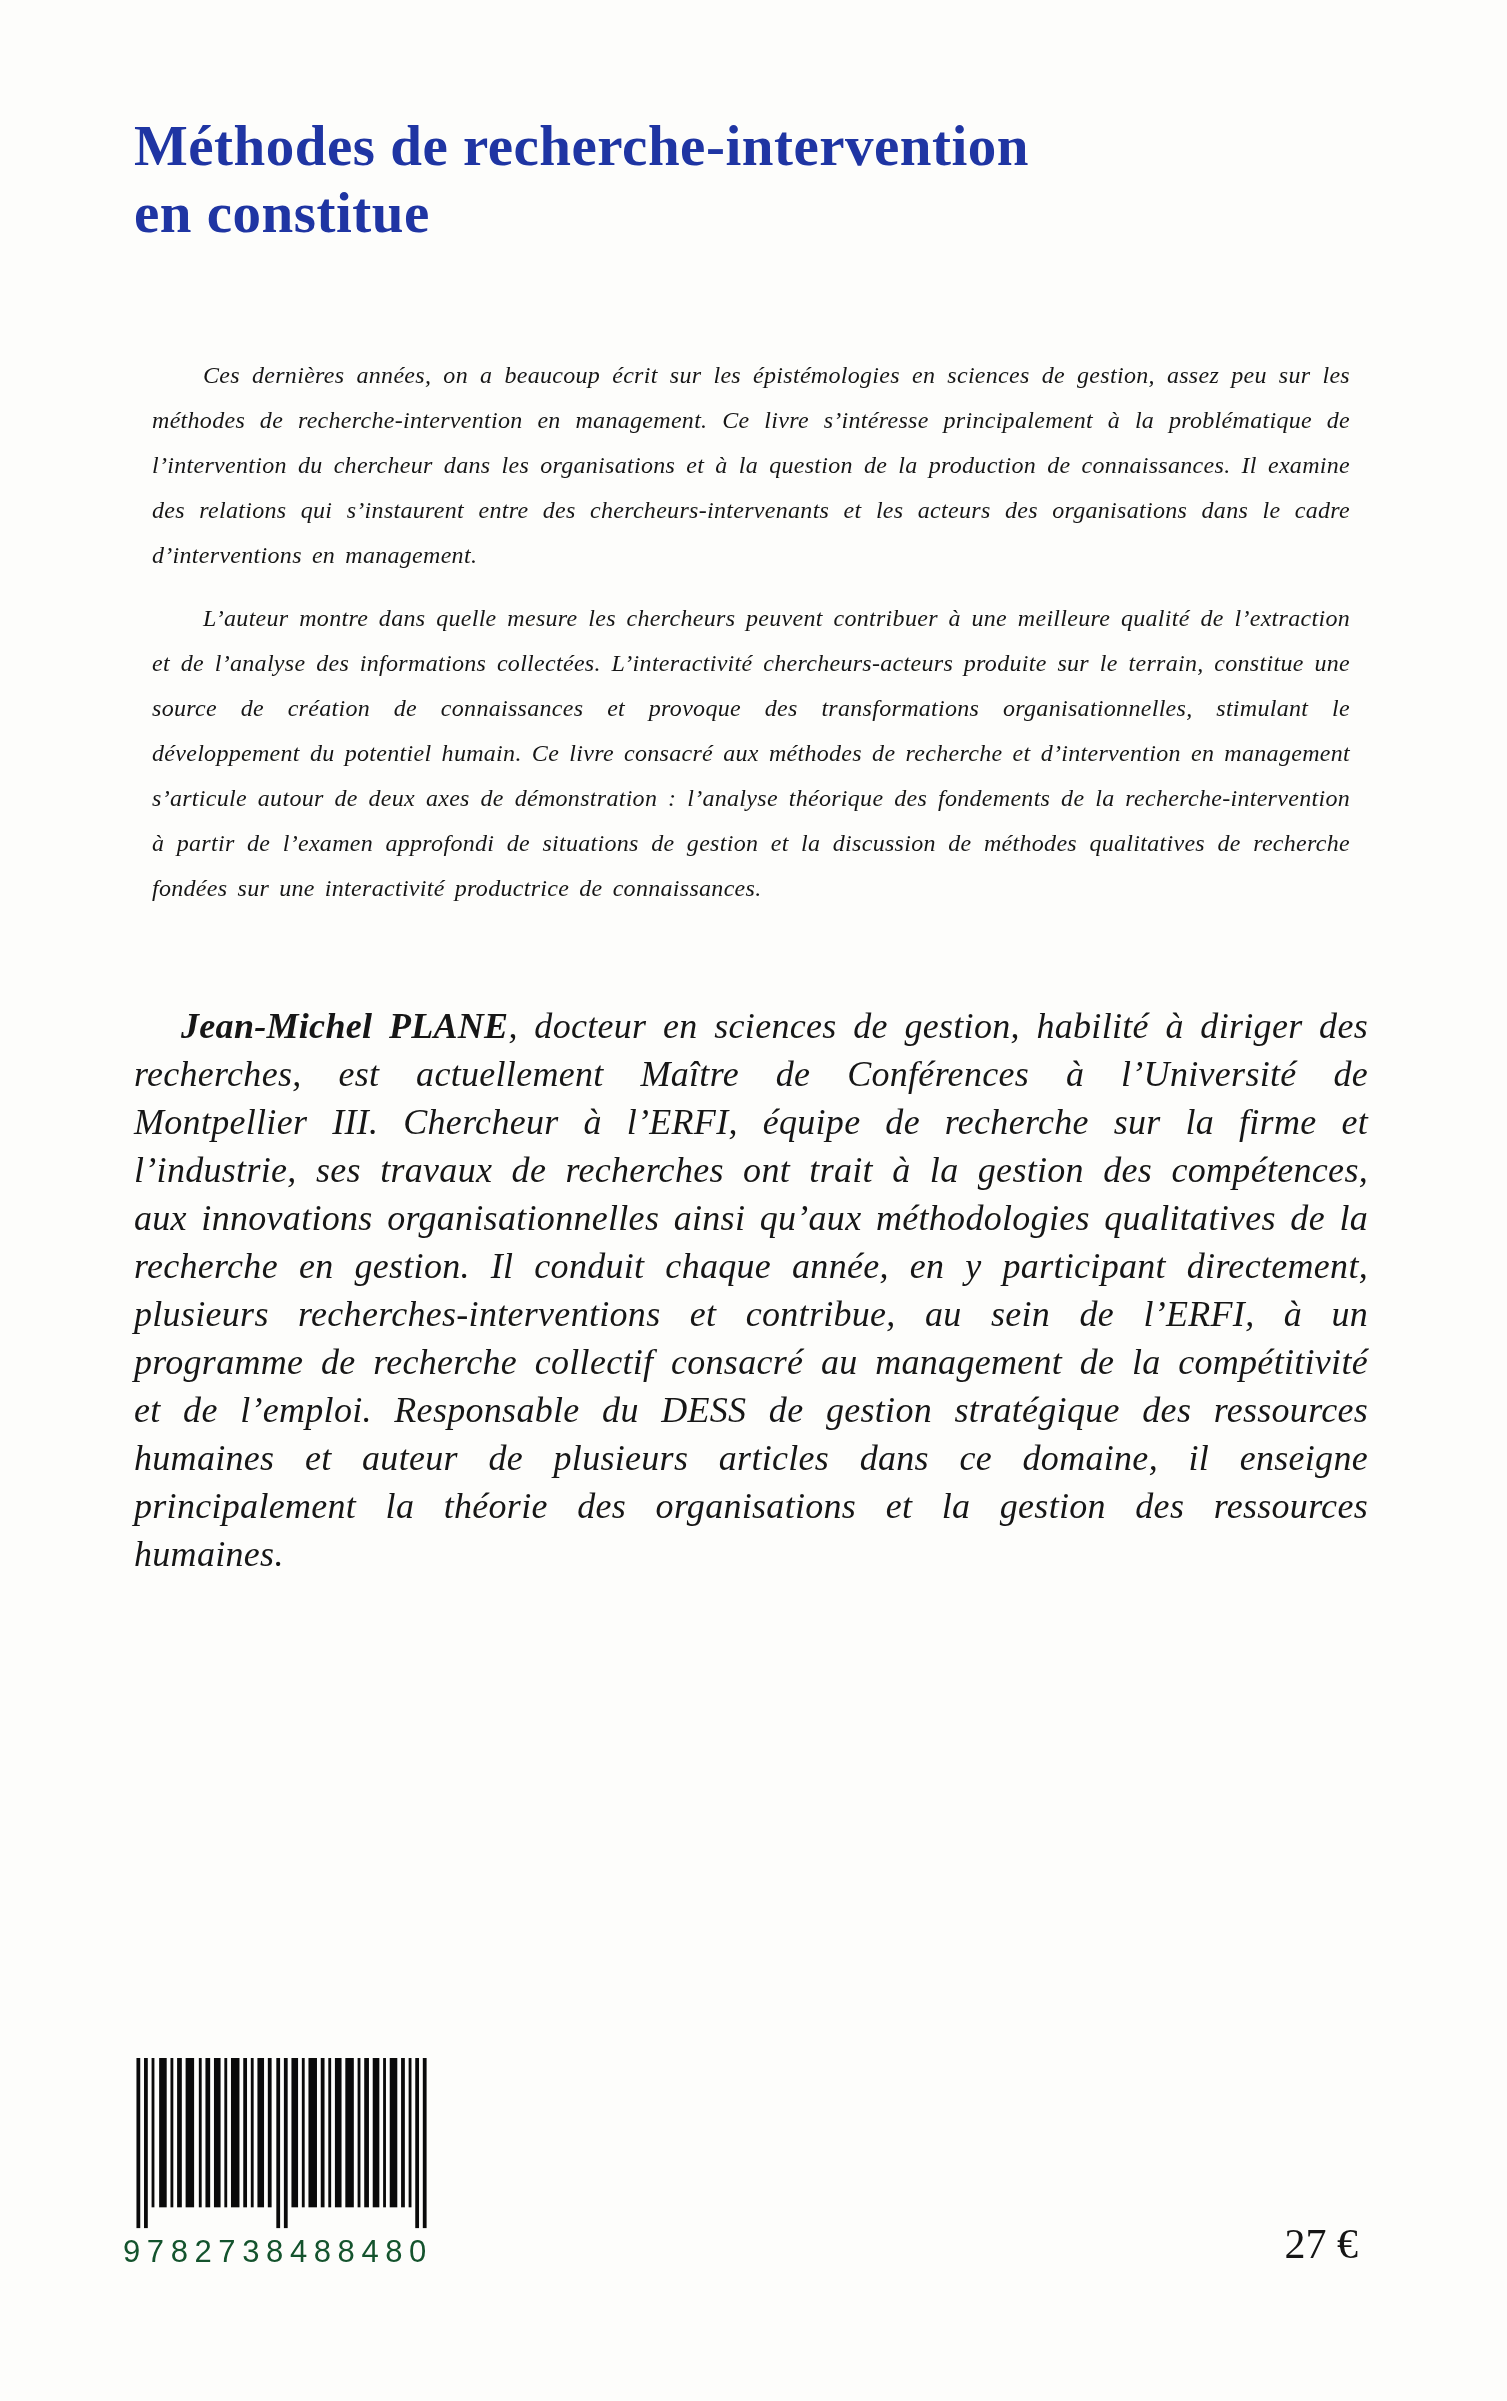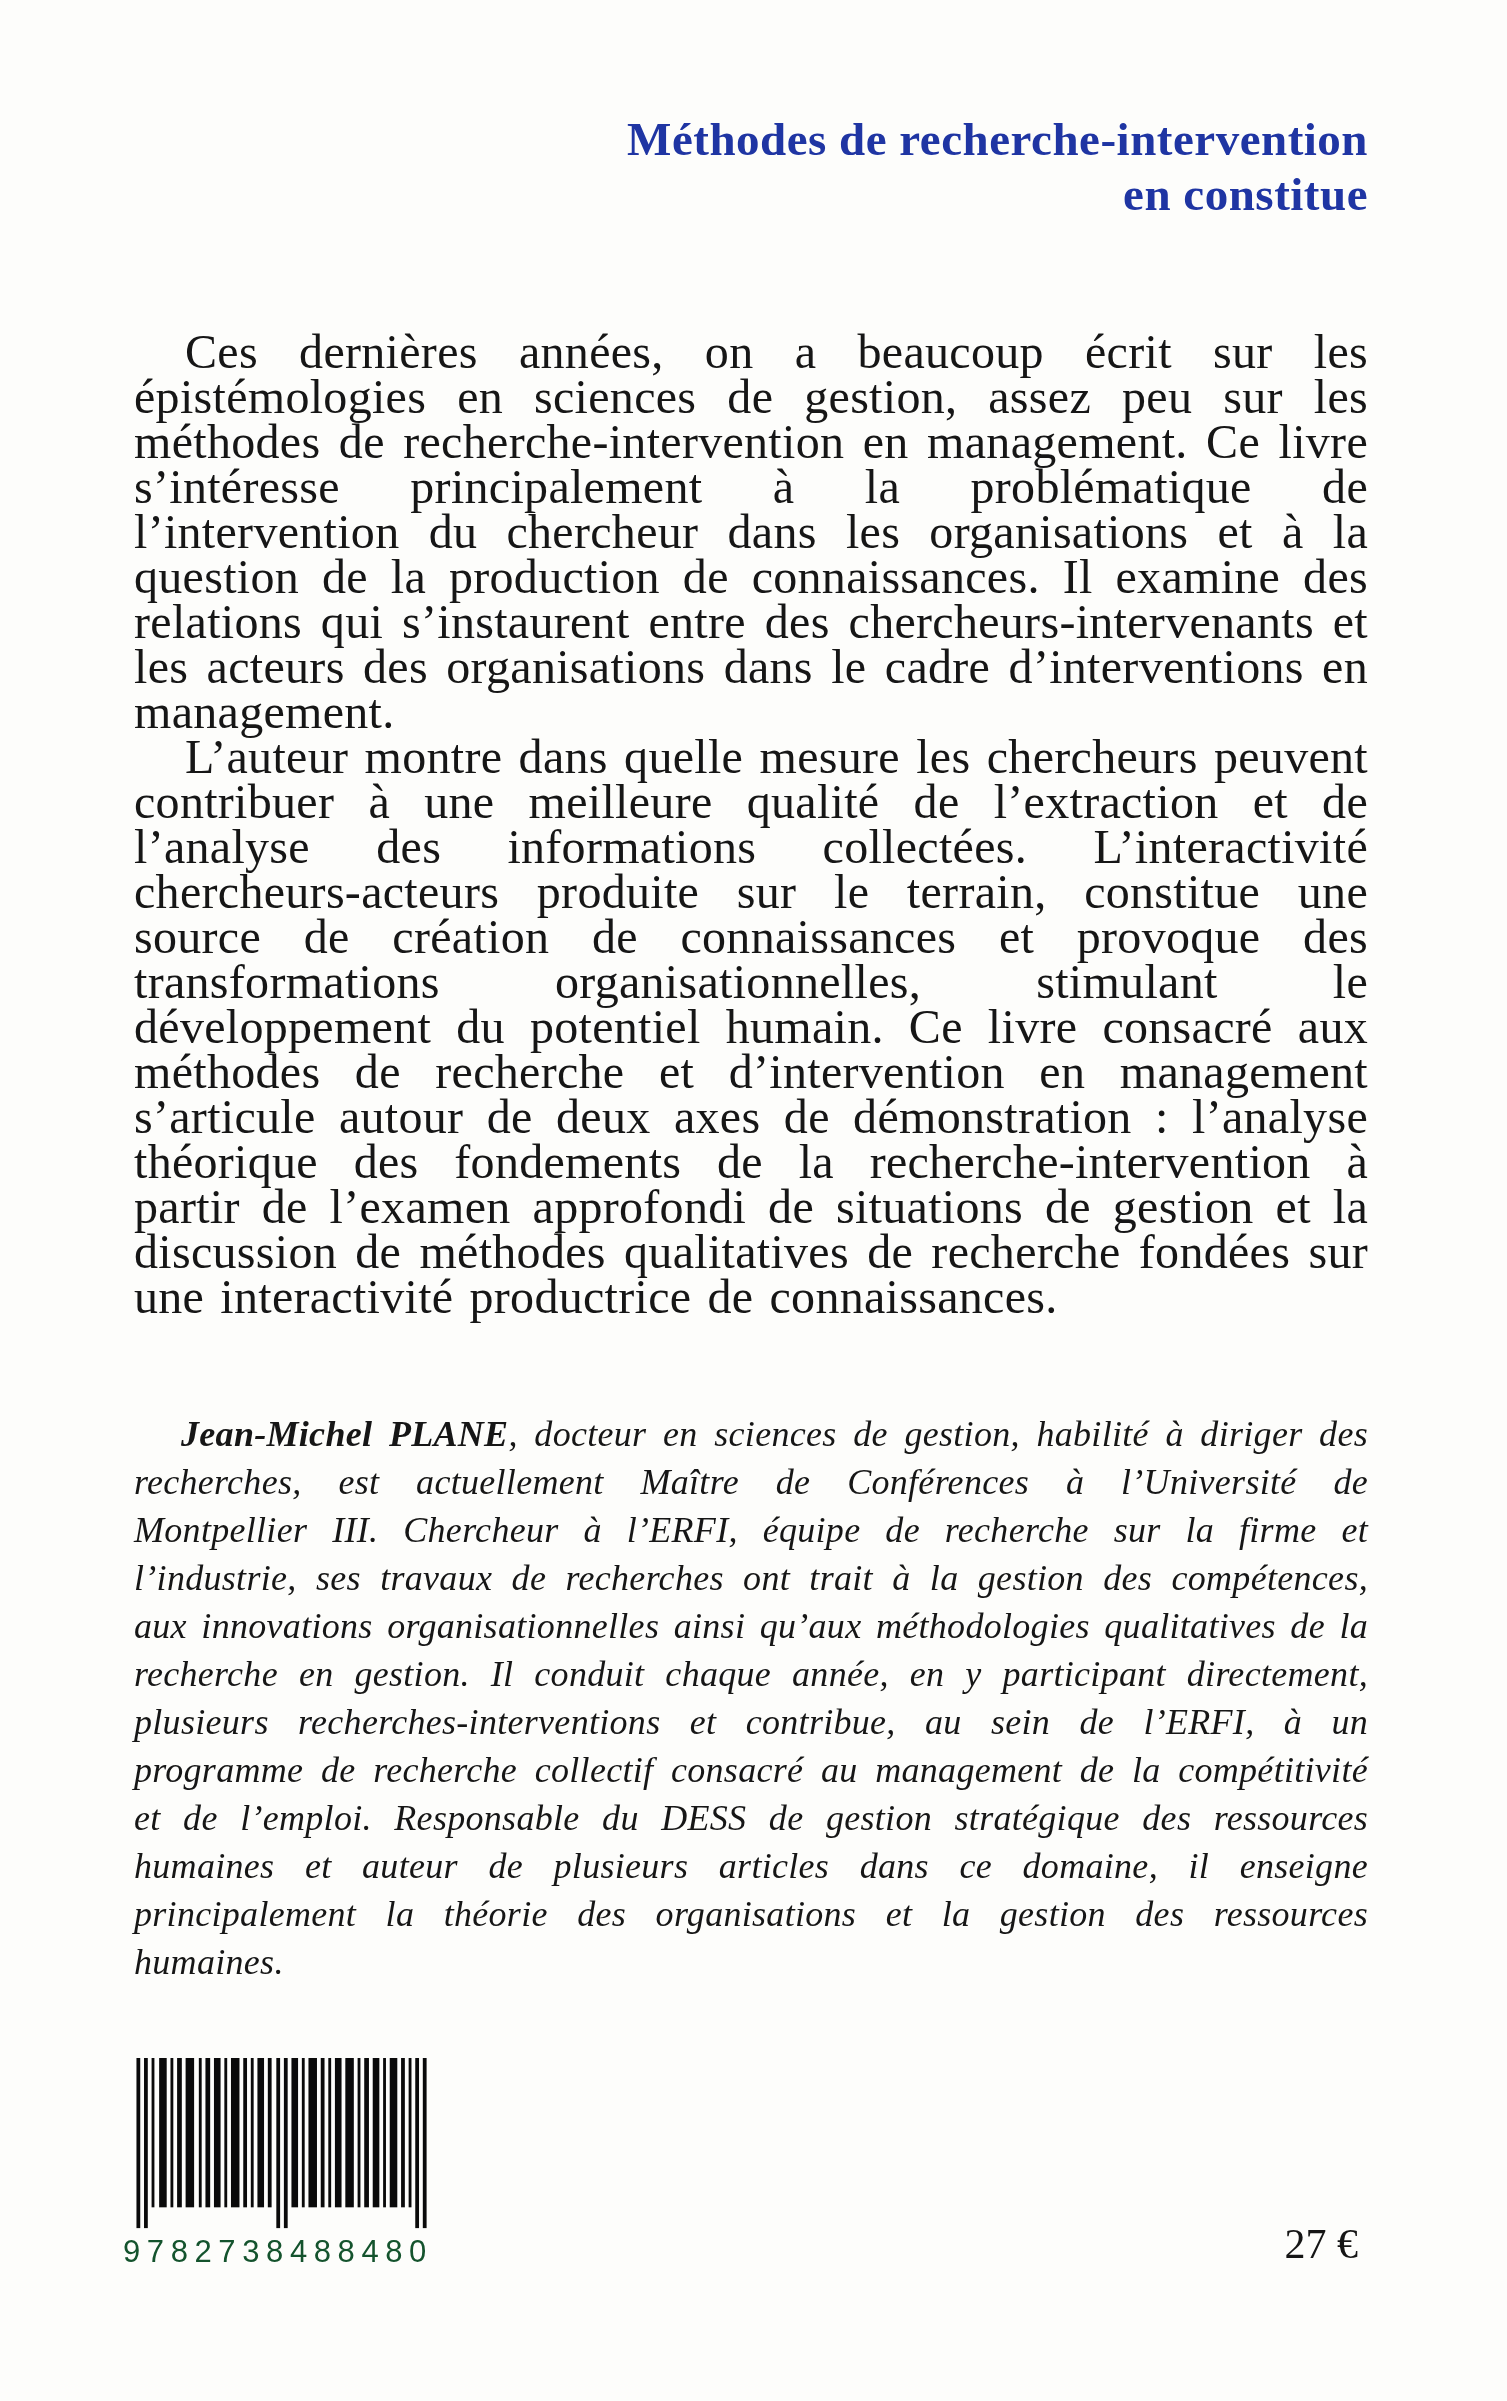--- a/index.html
+++ b/index.html
@@ -14,36 +14,37 @@
     margin: 0 auto;
     background: #fdfdfb;
     box-sizing: border-box;
     padding: 112px 140px 0 134px;
     font-family: "Liberation Serif", "DejaVu Serif", serif;
     color: #161616;
     overflow: hidden;
   }
   .title {
     margin: 0 0 106px 0;
-    text-align: right;
+    text-align: left;
     color: #1f35a3;
-    font-size: 47px;
+    font-size: 57px;
     font-weight: bold;
     line-height: 1.18;
     letter-spacing: 0.5px;
   }
   .title-line { display: block; }
   .body-text p {
-    margin: 0;
-    font-size: 48px;
+    margin: 18px;
+    font-size: 24px;
     line-height: 45px;
     text-align: justify;
     text-indent: 51px;
     word-spacing: 3.8px;
     letter-spacing: 0.3px;
+    font-style: italic;
   }
   .author-paragraph {
     margin: 91px 0 0 0;
     font-style: italic;
     font-size: 36px;
     line-height: 48px;
     text-align: justify;
     text-indent: 47px;
     word-spacing: 4.7px;
     letter-spacing: 0.3px;

